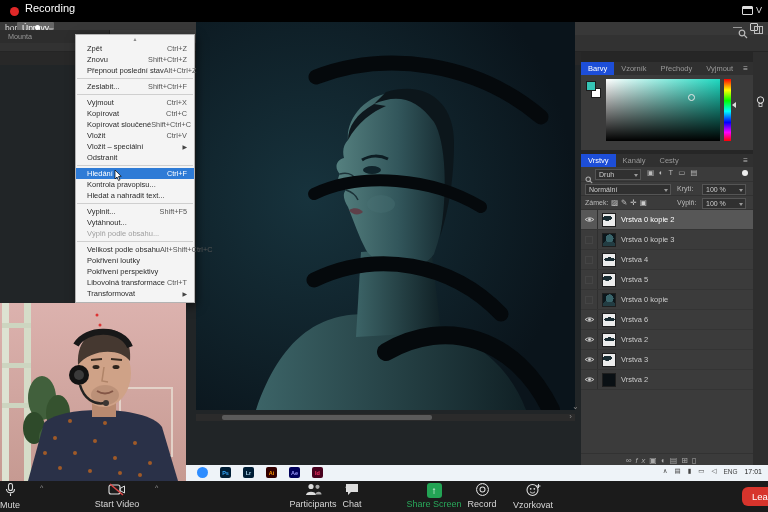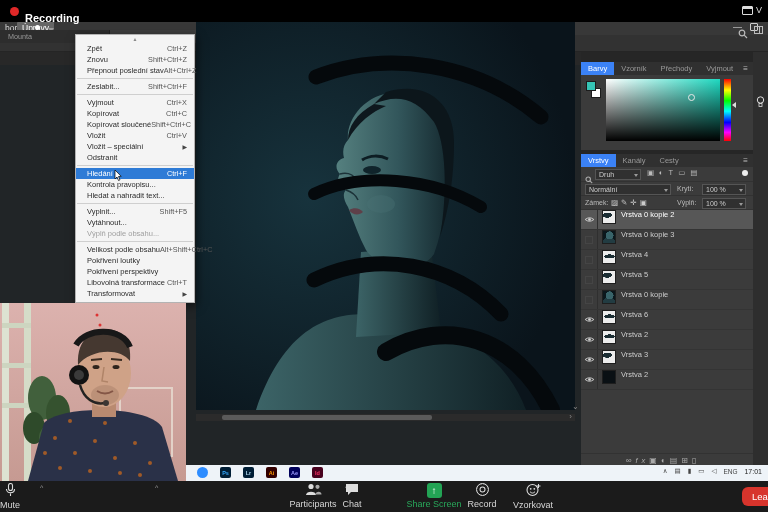--- a/index.html
+++ b/index.html
@@ -4,21 +4,21 @@
 <style>
   *{margin:0;padding:0;box-sizing:border-box}
   html,body{width:768px;height:512px;overflow:hidden;background:#000;
     font-family:"Liberation Sans","DejaVu Sans",sans-serif;-webkit-font-smoothing:antialiased}
   .screen{position:relative;width:768px;height:512px;overflow:hidden;background:#000}
   .abs{position:absolute}
 
   
   .topbar{left:0;top:0;width:768px;height:22px;background:#000;z-index:60}
   .rec-dot{left:10px;top:7px;width:9px;height:9px;border-radius:50%;background:#e02828}
-  .rec-label{left:25px;top:12px;color:#fff;font-size:11px;font-weight:bold}
+  .rec-label{left:25px;top:2px;color:#fff;font-size:11px;font-weight:normal}
   .view-btn{right:6px;top:5px;color:#ddd;font-size:9px;display:flex;align-items:center;gap:3px}
   .view-glyph{display:inline-block;width:11px;height:9px;border:1px solid #ddd;border-radius:1px;
     background:linear-gradient(#ddd 0 2px,transparent 2px 100%)}
 
   
   .ps{left:0;top:22px;width:768px;height:449px;background:#323232;z-index:1}
   .ps-menubar{left:0;top:0;width:768px;height:13px;background:#383838;color:#d8d8d8;font-size:8.5px}
   .ps-menubar .m-item{position:absolute;top:0;height:13px;line-height:13px;padding:0 5px}
   .m-file{left:0}
   .m-edit{left:17px;background:#666;color:#fff;border-radius:1px}
@@ -57,21 +57,21 @@
   .hscroll{position:absolute;left:196px;top:392px;width:379px;height:7px;background:#2b2b2b}
   .hthumb{position:absolute;left:26px;top:1px;width:210px;height:5px;background:#5a5a5a;border-radius:2px}
   .hchev{position:absolute;right:3px;top:-2px;color:#888;font-size:8px}
   .vchev{position:absolute;left:572px;top:380px;color:#888;font-size:8px}
 
   
   .dock{left:581px;top:30px;width:172px;height:419px;background:#262626}
   .panel{position:absolute;left:0;width:172px;background:#3b3b3b}
   .p-tabs{position:relative;height:13px;background:#303030;display:flex;font-size:7.5px;color:#999}
   .p-tab{padding:0 7px;line-height:13px}
-  .p-tab.active{background:#3b82f6;color:#fff}
+  .p-tab.active{background:#1d4ed8;color:#fff}
   .p-menu{position:absolute;right:5px;top:0;color:#bbb;font-size:8px;line-height:13px}
   .colorpanel{top:10px;height:88px}
   .swatch-fg{position:absolute;left:5px;top:19px;width:10px;height:10px;border:1px solid #1c1c1c;z-index:2}
   .swatch-bg{position:absolute;left:10px;top:26px;width:10px;height:10px;border:1px solid #1c1c1c;background:#fff;z-index:1}
   .colorfield{position:absolute;left:25px;top:17px;width:114px;height:62px;
     background:linear-gradient(to top,#000,rgba(0,0,0,0)),linear-gradient(to right,#fff,#1fd9c1)}
   .picker{position:absolute;left:72%;top:24%;width:7px;height:7px;border:1px solid #e8e8e8;border-radius:50%}
   .huebar{position:absolute;left:143px;top:17px;width:7px;height:62px;
     background:linear-gradient(#f00,#ff0 18%,#0f0 35%,#0ff 52%,#00f 70%,#f0f 86%,#f00)}
   .huemark{position:absolute;left:151px;top:40px;width:0;height:0;border-top:3px solid transparent;border-bottom:3px solid transparent;border-right:4px solid #ddd}
@@ -89,21 +89,21 @@
   .blend-sel{left:4px;width:86px}
   .kryti-lbl{position:absolute;left:96px;top:3px}
   .kryti-sel{left:121px;width:44px}
   .row-lock{position:relative;height:14px;border-bottom:1px solid #323232;color:#bbb;font-size:7px}
   .lock-lbl{position:absolute;left:4px;top:3px}
   .lock-icons{position:absolute;left:30px;top:2px;font-size:7.5px;letter-spacing:3px;color:#ccc}
   .vypln-lbl{position:absolute;left:96px;top:3px}
   .vypln-sel{left:121px;width:44px}
 
   .layers-list{position:relative}
-  .lrow{position:relative;height:20px;border-bottom:1px solid #343434;display:flex;align-items:flex-start}
+  .lrow{position:relative;height:20px;border-bottom:1px solid #343434;display:flex;align-items:center}
   .lrow.selected{background:#575757}
   .eye-cell{width:17px;height:100%;border-right:1px solid #2f2f2f;display:flex;align-items:center;justify-content:center;flex:none}
   .eye-off{width:8px;height:8px;border:1px solid #454545}
   .th{width:14px;height:14px;border:1px solid #1e1e1e;margin:0 5px 0 4px;flex:none;background:#ececec}
   .th.ribbon-a{background:radial-gradient(ellipse 5px 2.5px at 35% 35%,#1b2d33 97%,transparent),#ececec}
   .th.ribbon-b{background:radial-gradient(ellipse 5.5px 2px at 55% 45%,#1b2d33 97%,transparent),#ececec}
   .th.portrait{background:radial-gradient(circle 4px at 55% 36%,#39646a 97%,transparent),radial-gradient(ellipse 6px 4px at 50% 88%,#223c42 97%,transparent),#0c171c}
   .th.darkthumb{background:#0a1014}
   .th.photo{background:radial-gradient(circle 4px at 50% 40%,#3a666c 97%,transparent),linear-gradient(150deg,#15292f,#070e12)}
   .lname{font-size:7.5px;color:#ccc;white-space:nowrap}
@@ -576,20 +576,28 @@
 
   <div class="abs zbar">
     <div class="zbtn" style="left:-12px;width:44px">
       <svg width="11" height="14" viewBox="0 0 11 14">
           <rect x="3.5" y="0.5" width="4" height="7" rx="2" fill="none" stroke="#ddd" stroke-width="1.1"></rect>
           <path d="M1.5 6 C1.5 11 9.5 11 9.5 6 M5.5 10.5 L5.5 13" fill="none" stroke="#ddd" stroke-width="1.1"></path>
         </svg>
       <span class="lbl">Mute</span>
     </div>
     <span class="zcaret" style="left:40px">^</span>
+    <div class="zbtn" style="left:85px;width:64px">
+      <svg width="18" height="13" viewBox="0 0 18 13">
+          <rect x="1" y="2" width="11" height="9" rx="2" fill="none" stroke="#ddd" stroke-width="1.1"></rect>
+          <path d="M12 5.5 L16.5 3 L16.5 10 L12 7.5 Z" fill="none" stroke="#ddd" stroke-width="1"></path>
+          <line x1="2" y1="1" x2="15" y2="12" stroke="#e04848" stroke-width="1.5"></line>
+        </svg>
+      <span class="lbl">Start Video</span>
+    </div>
     <span class="zcaret" style="left:155px">^</span>
     <div class="zbtn" style="left:283px;width:60px">
       <svg width="17" height="13" viewBox="0 0 17 13">
           <circle cx="6" cy="3.5" r="2.6" fill="#ddd"></circle>
           <path d="M1 12 C1 7.5 11 7.5 11 12 Z" fill="#ddd"></path>
           <circle cx="12.5" cy="3.8" r="2.1" fill="#aaa"></circle>
           <path d="M10 11.5 C12 7.5 16.5 8.5 16.5 11.5 Z" fill="#aaa"></path>
         </svg>
       <span class="lbl">Participants</span>
     </div>

